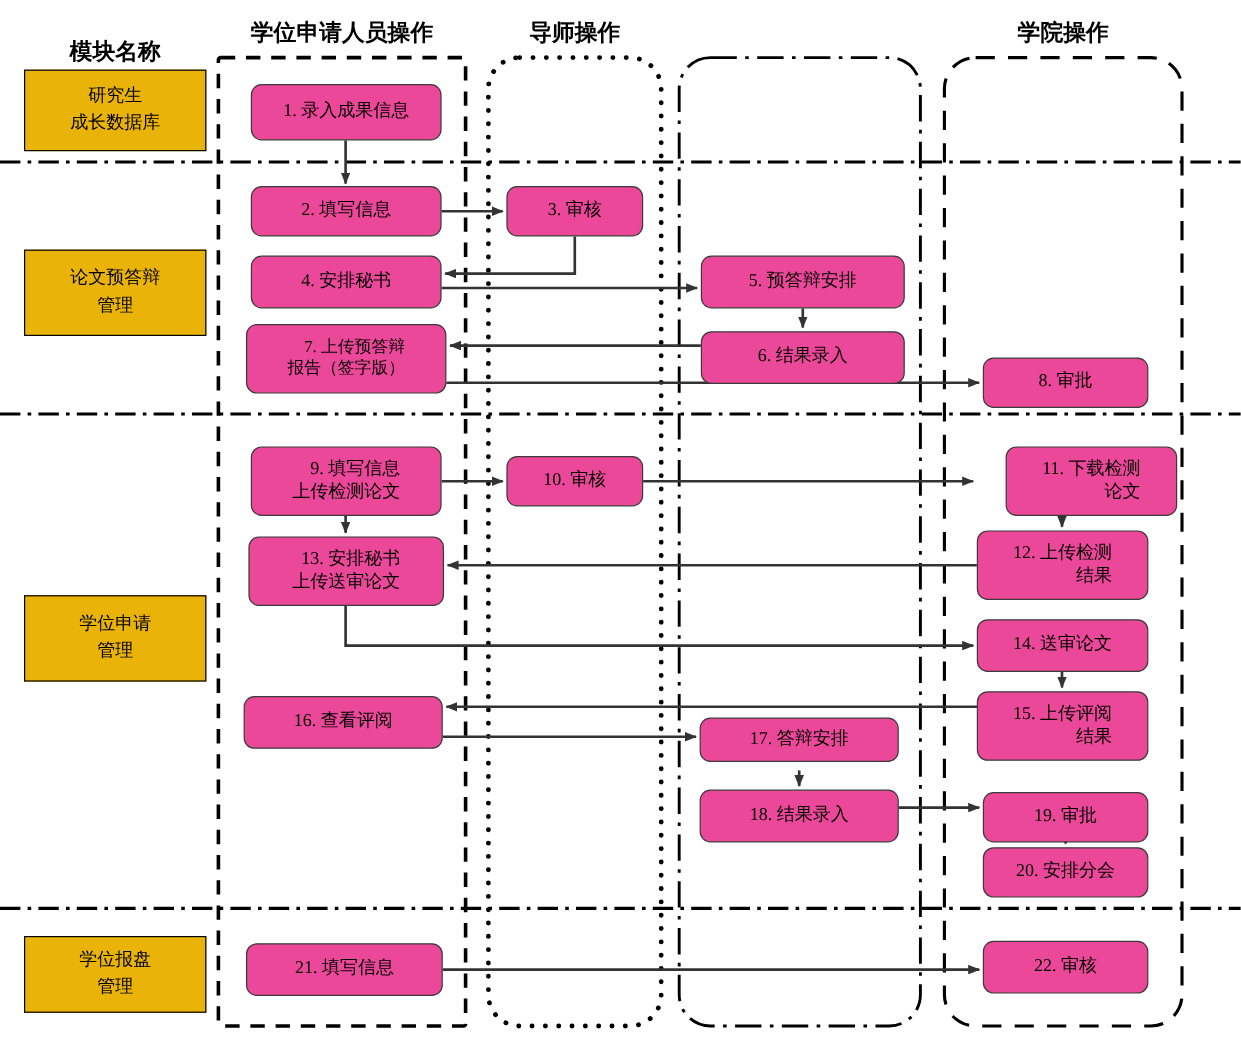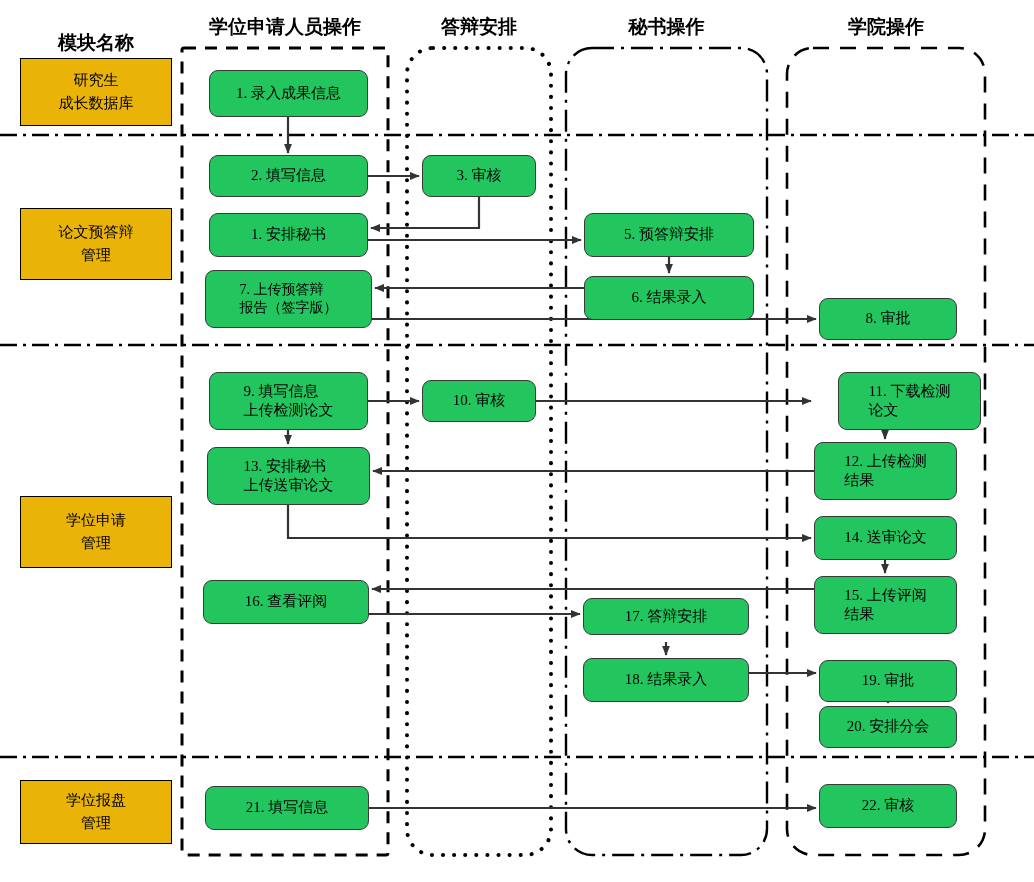--- a/index.html
+++ b/index.html
@@ -11,23 +11,23 @@
     font-family:"Liberation Serif","DejaVu Serif",serif;
     font-size:19px;color:#000;white-space:nowrap;
   }
   .modbox{
     position:absolute;border:1.6px solid #000;background:#eab308;
     display:flex;align-items:center;justify-content:center;
     text-align:center;font-size:15px;line-height:1.55;color:#000;
     font-family:"Liberation Serif","DejaVu Serif",serif;
   }
   .node{
-    position:absolute;border:1.7px solid #3a3a3a;border-radius:9px;background:#22c55e;
+    position:absolute;border:1.7px solid #3a3a3a;border-radius:9px;background:#ec4899;
     display:flex;align-items:center;justify-content:center;
-    text-align:left;font-size:15px;line-height:1.3;color:#000;
+    text-align:right;font-size:15px;line-height:1.3;color:#000;
     font-family:"Liberation Serif","DejaVu Serif",serif;
     box-sizing:border-box;
   }
   .node span{display:block;padding:0 4px;}
 </style>
 </head>
 <body>
 
 <div id="root">
 
@@ -89,43 +89,42 @@
       <path d="M749,673 L816,673"></path>
 
       <path d="M888,690 L888,703"></path>
 
       <path d="M369,808 L816,808"></path>
     </g>
   </svg>
 
   <div class="colhdr" style="left:16px;top:14px;width:160px;margin-top:16px;">模块名称</div>
   <div class="colhdr" style="left:182px;top:14px;width:206px;">学位申请人员操作</div>
-  <div class="colhdr" style="left:407px;top:14px;width:144px;">答辩安排</div>
-  <div class="colhdr" style="left:566px;top:14px;width:201px;">秘书操作</div>
+  <div class="colhdr" style="left:407px;top:14px;width:144px;">导师操作</div>
   <div class="colhdr" style="left:787px;top:14px;width:198px;">学院操作</div>
 
   <div class="modbox" style="left:20px;top:58px;width:150px;height:66px;">研究生<br>成长数据库</div>
   <div class="modbox" style="left:20px;top:208px;width:150px;height:70px;">论文预答辩<br>管理</div>
   <div class="modbox" style="left:20px;top:496px;width:150px;height:70px;">学位申请<br>管理</div>
   <div class="modbox" style="left:20px;top:780px;width:150px;height:62px;">学位报盘<br>管理</div>
 
   <div class="node" style="left:209px;top:70px;width:159px;height:47px;">
     <span>1. 录入成果信息</span>
     </div>
 
   <div class="node" style="left:209px;top:155px;width:159px;height:42px;">
     <span>2. 填写信息</span>
     </div>
 
   <div class="node" style="left:422px;top:155px;width:114px;height:42px;">
     <span>3. 审核</span>
     </div>
 
   <div class="node" style="left:209px;top:213px;width:159px;height:44px;">
-    <span>1. 安排秘书</span>
+    <span>4. 安排秘书</span>
     </div>
 
   <div class="node" style="left:584px;top:213px;width:170px;height:44px;">
     <span>5. 预答辩安排</span>
     </div>
 
   <div class="node" style="left:584px;top:276px;width:170px;height:44px;">
     <span>6. 结果录入</span>
     </div>
 

